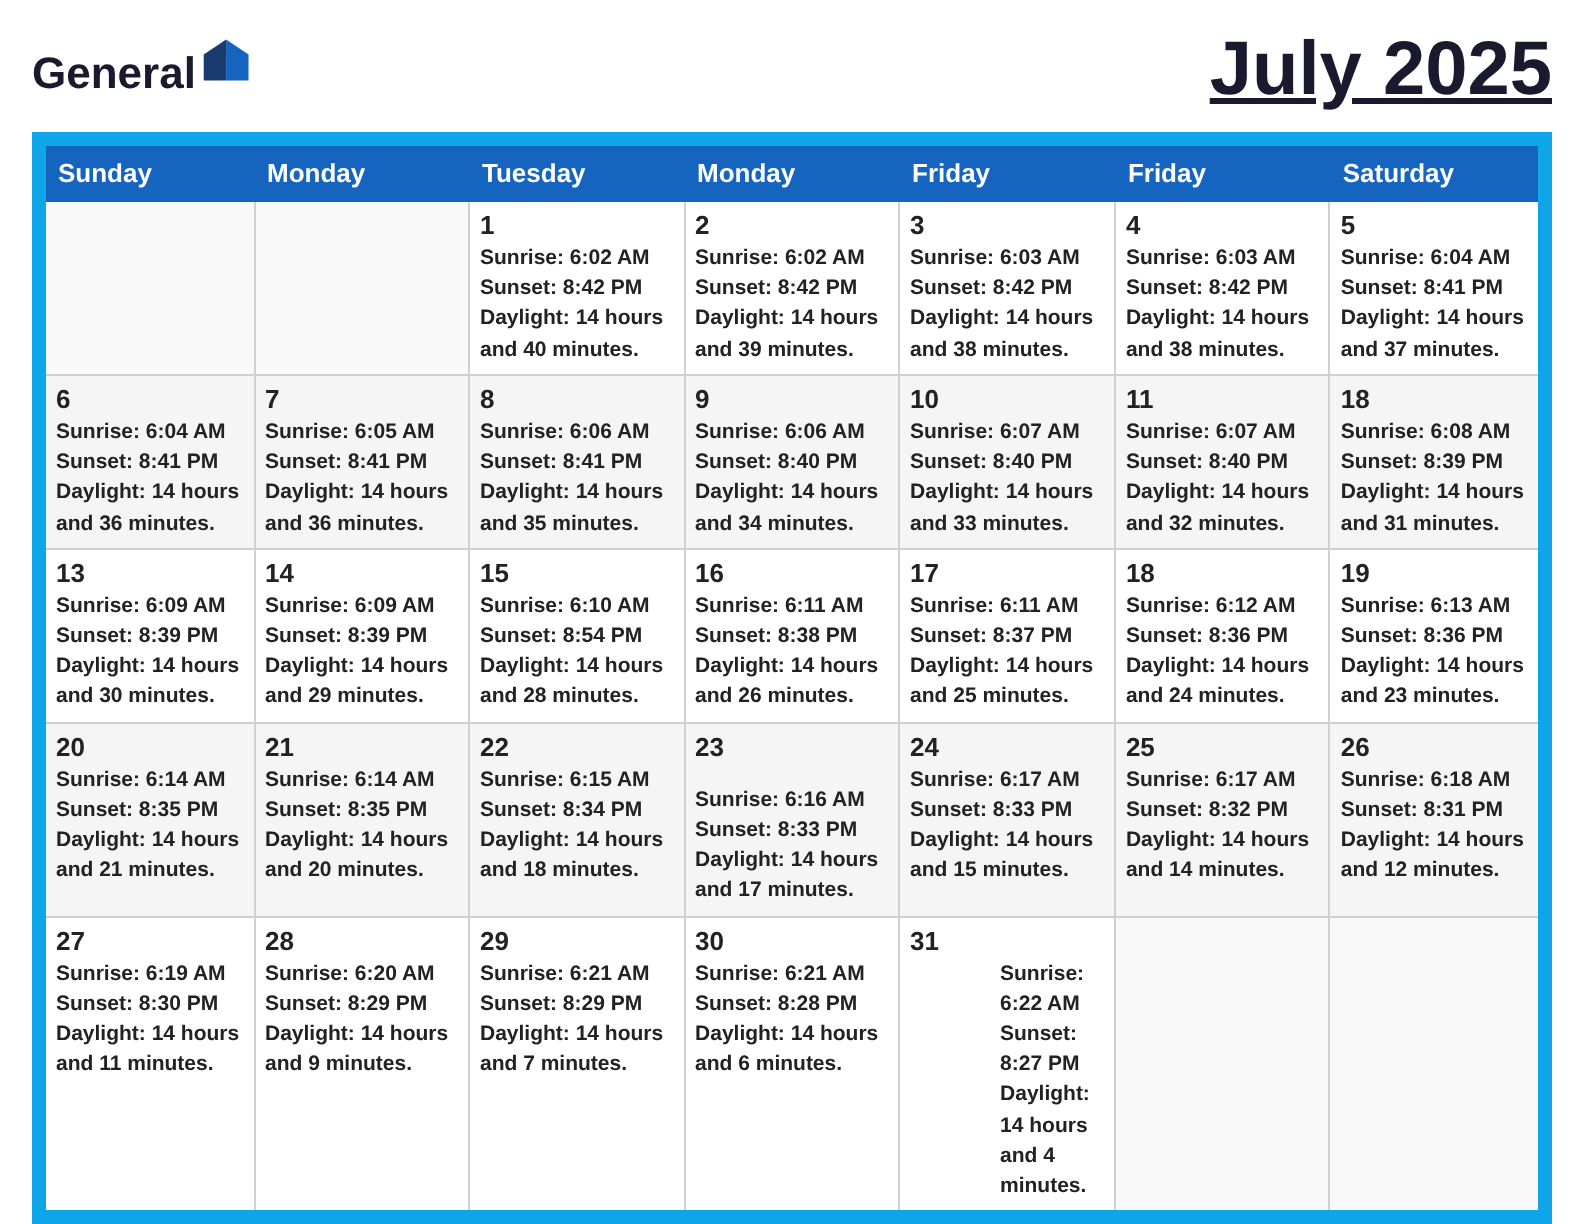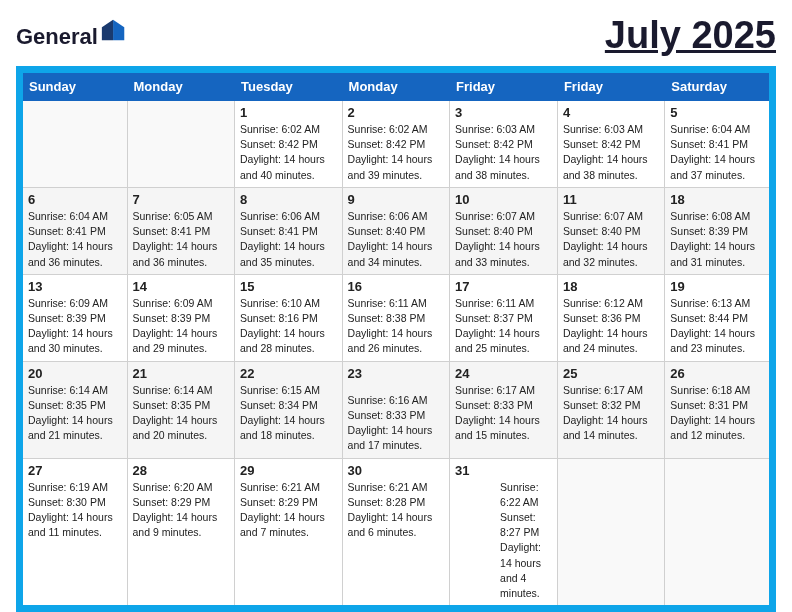--- a/index.html
+++ b/index.html
@@ -77,20 +77,21 @@
     }
     .day-num {
       font-size: 13px;
       font-weight: bold;
       display: block;
       margin-bottom: 2px;
     }
     .day-info {
       line-height: 1.45;
       font-size: 10.5px;
+      font-weight: bold;
     }
     .empty-cell {
       background: #f9f9f9 !important;
     }
   </style>
 </head>
 <body>
 
 <div class="header">
   <div class="logo">
@@ -222,21 +223,21 @@
         <td>
           <span class="day-num">14</span>
           <div class="day-info" style="white-space: pre-line;">Sunrise: 6:09 AM
 Sunset: 8:39 PM
 Daylight: 14 hours
 and 29 minutes.</div>
         </td>
         <td>
           <span class="day-num">15</span>
           <div class="day-info" style="white-space: pre-line;">Sunrise: 6:10 AM
-Sunset: 8:16 PM
+Sunset: 8:54 PM
 Daylight: 14 hours
 and 28 minutes.</div>
         </td>
         <td>
           <span class="day-num">16</span>
           <div class="day-info" style="white-space: pre-line;">Sunrise: 6:11 AM
 Sunset: 8:38 PM
 Daylight: 14 hours
 and 26 minutes.</div>
         </td>
@@ -250,21 +251,21 @@
         <td>
           <span class="day-num">18</span>
           <div class="day-info" style="white-space: pre-line;">Sunrise: 6:12 AM
 Sunset: 8:36 PM
 Daylight: 14 hours
 and 24 minutes.</div>
         </td>
         <td>
           <span class="day-num">19</span>
           <div class="day-info" style="white-space: pre-line;">Sunrise: 6:13 AM
-Sunset: 8:44 PM
+Sunset: 8:36 PM
 Daylight: 14 hours
 and 23 minutes.</div>
         </td>
       </tr>
       <tr>
         <td>
           <span class="day-num">20</span>
           <div class="day-info" style="white-space: pre-line;">Sunrise: 6:14 AM
 Sunset: 8:35 PM
 Daylight: 14 hours

